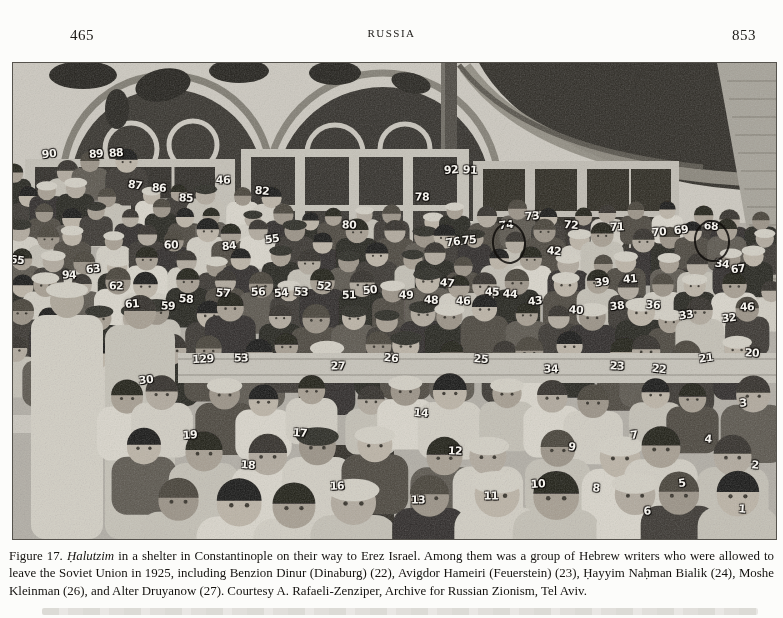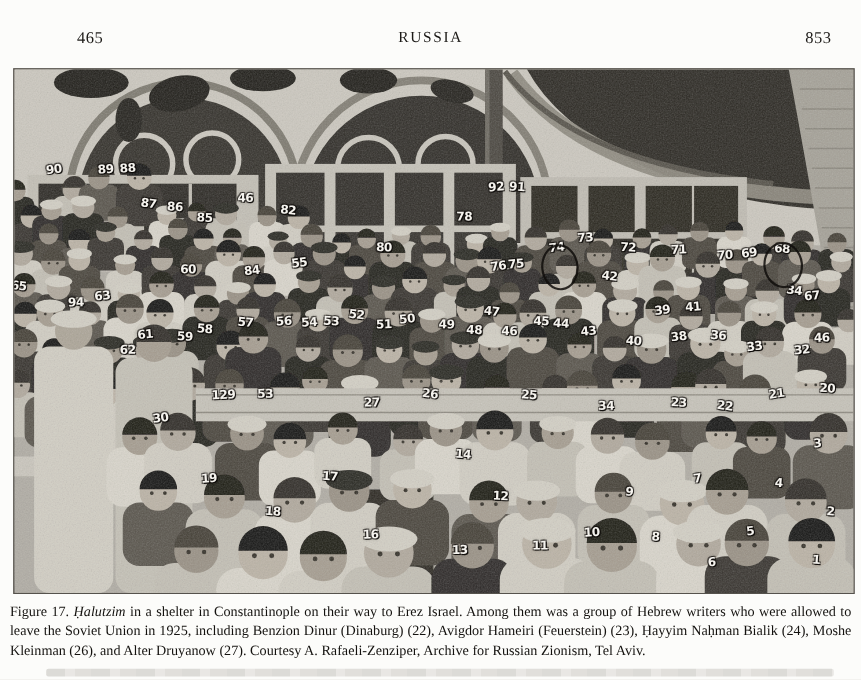--- a/index.html
+++ b/index.html
@@ -6,21 +6,21 @@
   .page{
     position:relative;width:783px;height:618px;margin:0 auto;
     background:#fcfcfa;overflow:hidden;
     font-family:"Liberation Serif","DejaVu Serif",serif;color:#1c1a17;
   }
   .running-header{position:absolute;top:27px;left:0;width:783px;height:20px;}
   .pageno{position:absolute;top:0;font-size:15px;letter-spacing:.5px;}
   .pageno.left{left:26px;margin-left:44px;}
   .pageno.right{right:27px;}
   .head-title{position:absolute;top:0;left:0;width:100%;text-align:center;
-    font-size:14px;letter-spacing:1.5px;}
+    font-size:11px;letter-spacing:1.5px;}
   .photo{
     position:absolute;left:12px;top:62px;width:763px;height:476px;
     background:#b4b0a8;overflow:hidden;
     border:1px solid #55524c;
     box-shadow:inset 0 0 55px rgba(25,22,18,.38), inset 0 -4px 10px rgba(25,22,18,.25);
   }
   .photo svg{position:absolute;left:0;top:0;width:100%;height:100%;display:block;}
   .marker-layer{position:absolute;left:0;top:0;width:100%;height:100%;}
   .marker{
     position:absolute;
@@ -921,21 +921,21 @@
         <span class="marker" style="left: 604px; top: 164px; transform: translate(-50%, -50%) rotate(-1.6deg);">71</span>
         <span class="marker" style="left: 646px; top: 169px; transform: translate(-50%, -50%) rotate(-3.1deg);">70</span>
         <span class="marker" style="left: 668px; top: 167px; transform: translate(-50%, -50%) rotate(-7deg);">69</span>
         <span class="marker" style="left: 698px; top: 163px; transform: translate(-50%, -50%) rotate(3.9deg);">68</span>
         <span class="marker" style="left: 725px; top: 206px; transform: translate(-50%, -50%) rotate(-6.1deg);">67</span>
         <span class="marker" style="left: 709px; top: 201px; transform: translate(-50%, -50%) rotate(7.1deg);">34</span>
         <span class="marker" style="left: 541px; top: 188px; transform: translate(-50%, -50%) rotate(6.2deg);">42</span>
         <span class="marker" style="left: 4px; top: 197px; transform: translate(-50%, -50%) rotate(5.5deg);">65</span>
         <span class="marker" style="left: 56px; top: 212px; transform: translate(-50%, -50%) rotate(-0.9deg);">94</span>
         <span class="marker" style="left: 80px; top: 206px; transform: translate(-50%, -50%) rotate(-5.8deg);">63</span>
-        <span class="marker" style="left: 103px; top: 223px; transform: translate(-50%, -50%) rotate(-0.6deg); margin-top: 32px;">62</span>
+        <span class="marker" style="left: 103px; top: 223px; transform: translate(-50%, -50%) rotate(-0.6deg);">62</span>
         <span class="marker" style="left: 119px; top: 241px; transform: translate(-50%, -50%) rotate(-5deg);">61</span>
         <span class="marker" style="left: 158px; top: 182px; transform: translate(-50%, -50%) rotate(0.3deg);">60</span>
         <span class="marker" style="left: 155px; top: 243px; transform: translate(-50%, -50%) rotate(2.4deg);">59</span>
         <span class="marker" style="left: 173px; top: 236px; transform: translate(-50%, -50%) rotate(5.3deg);">58</span>
         <span class="marker" style="left: 210px; top: 230px; transform: translate(-50%, -50%) rotate(4.9deg);">57</span>
         <span class="marker" style="left: 245px; top: 229px; transform: translate(-50%, -50%) rotate(-2.6deg);">56</span>
         <span class="marker" style="left: 259px; top: 176px; transform: translate(-50%, -50%) rotate(-7.9deg);">55</span>
         <span class="marker" style="left: 268px; top: 230px; transform: translate(-50%, -50%) rotate(-4.3deg);">54</span>
         <span class="marker" style="left: 288px; top: 229px; transform: translate(-50%, -50%) rotate(3.3deg);">53</span>
         <span class="marker" style="left: 311px; top: 223px; transform: translate(-50%, -50%) rotate(6.8deg);">52</span>

